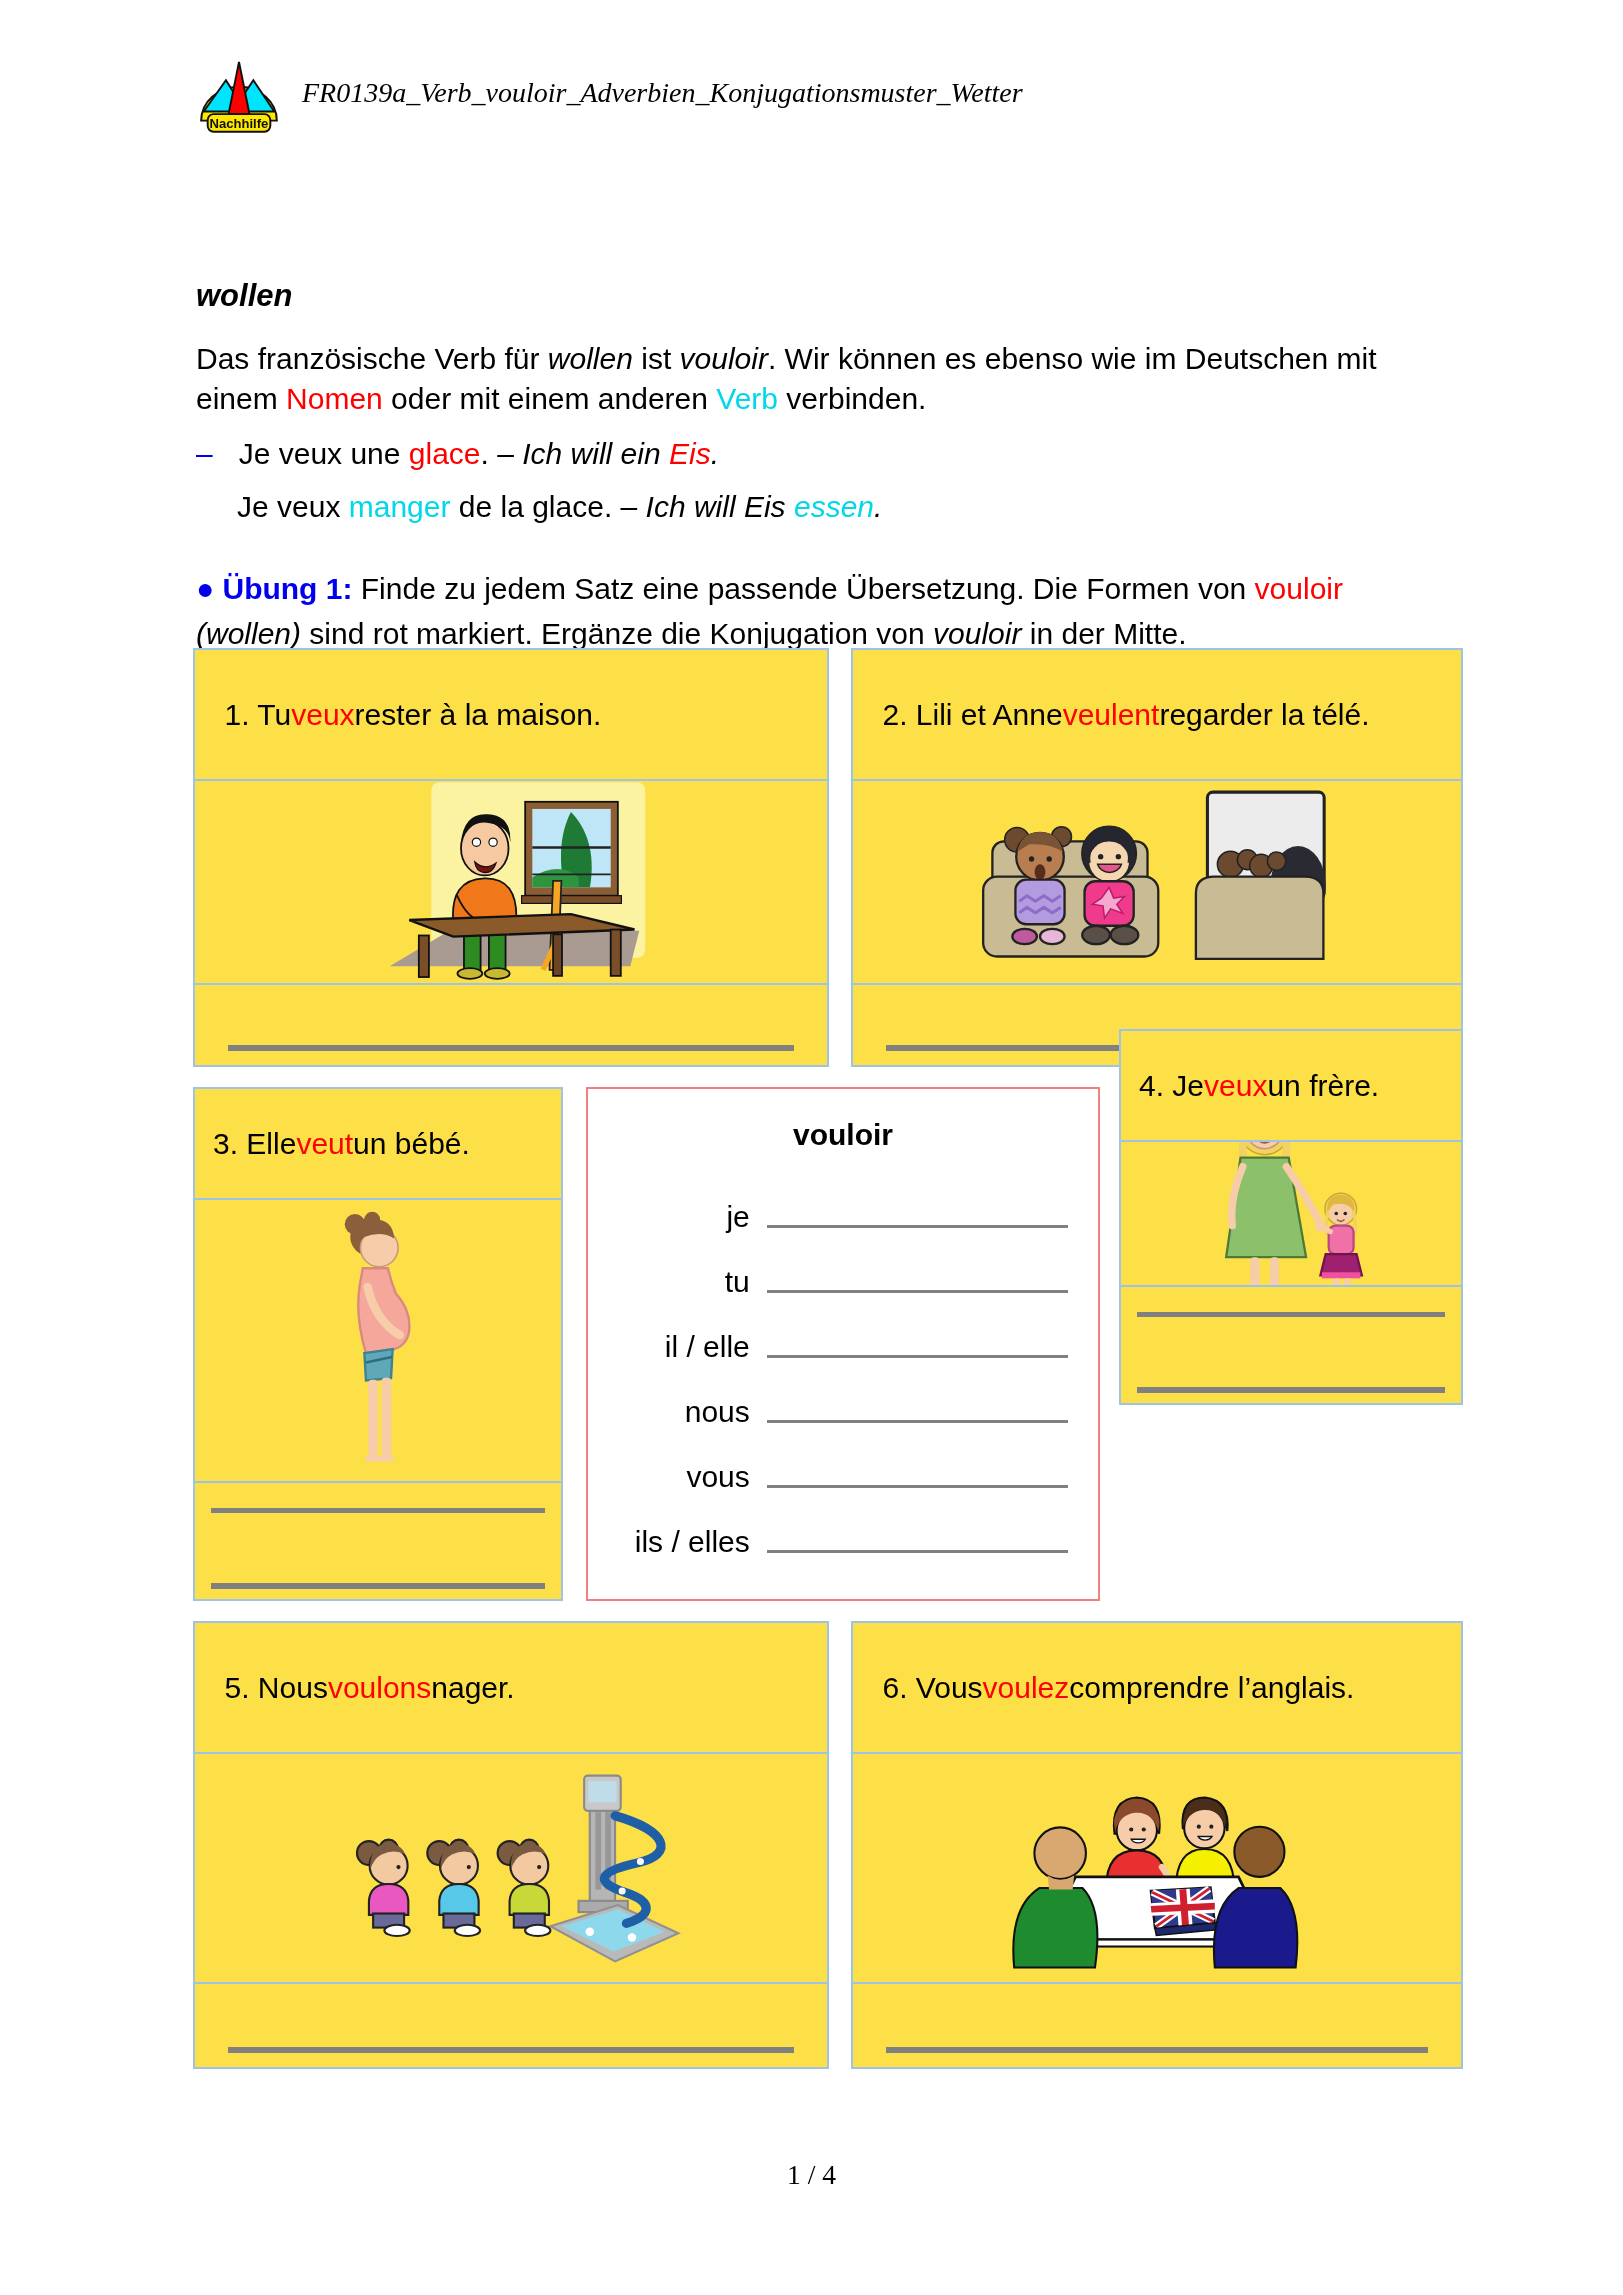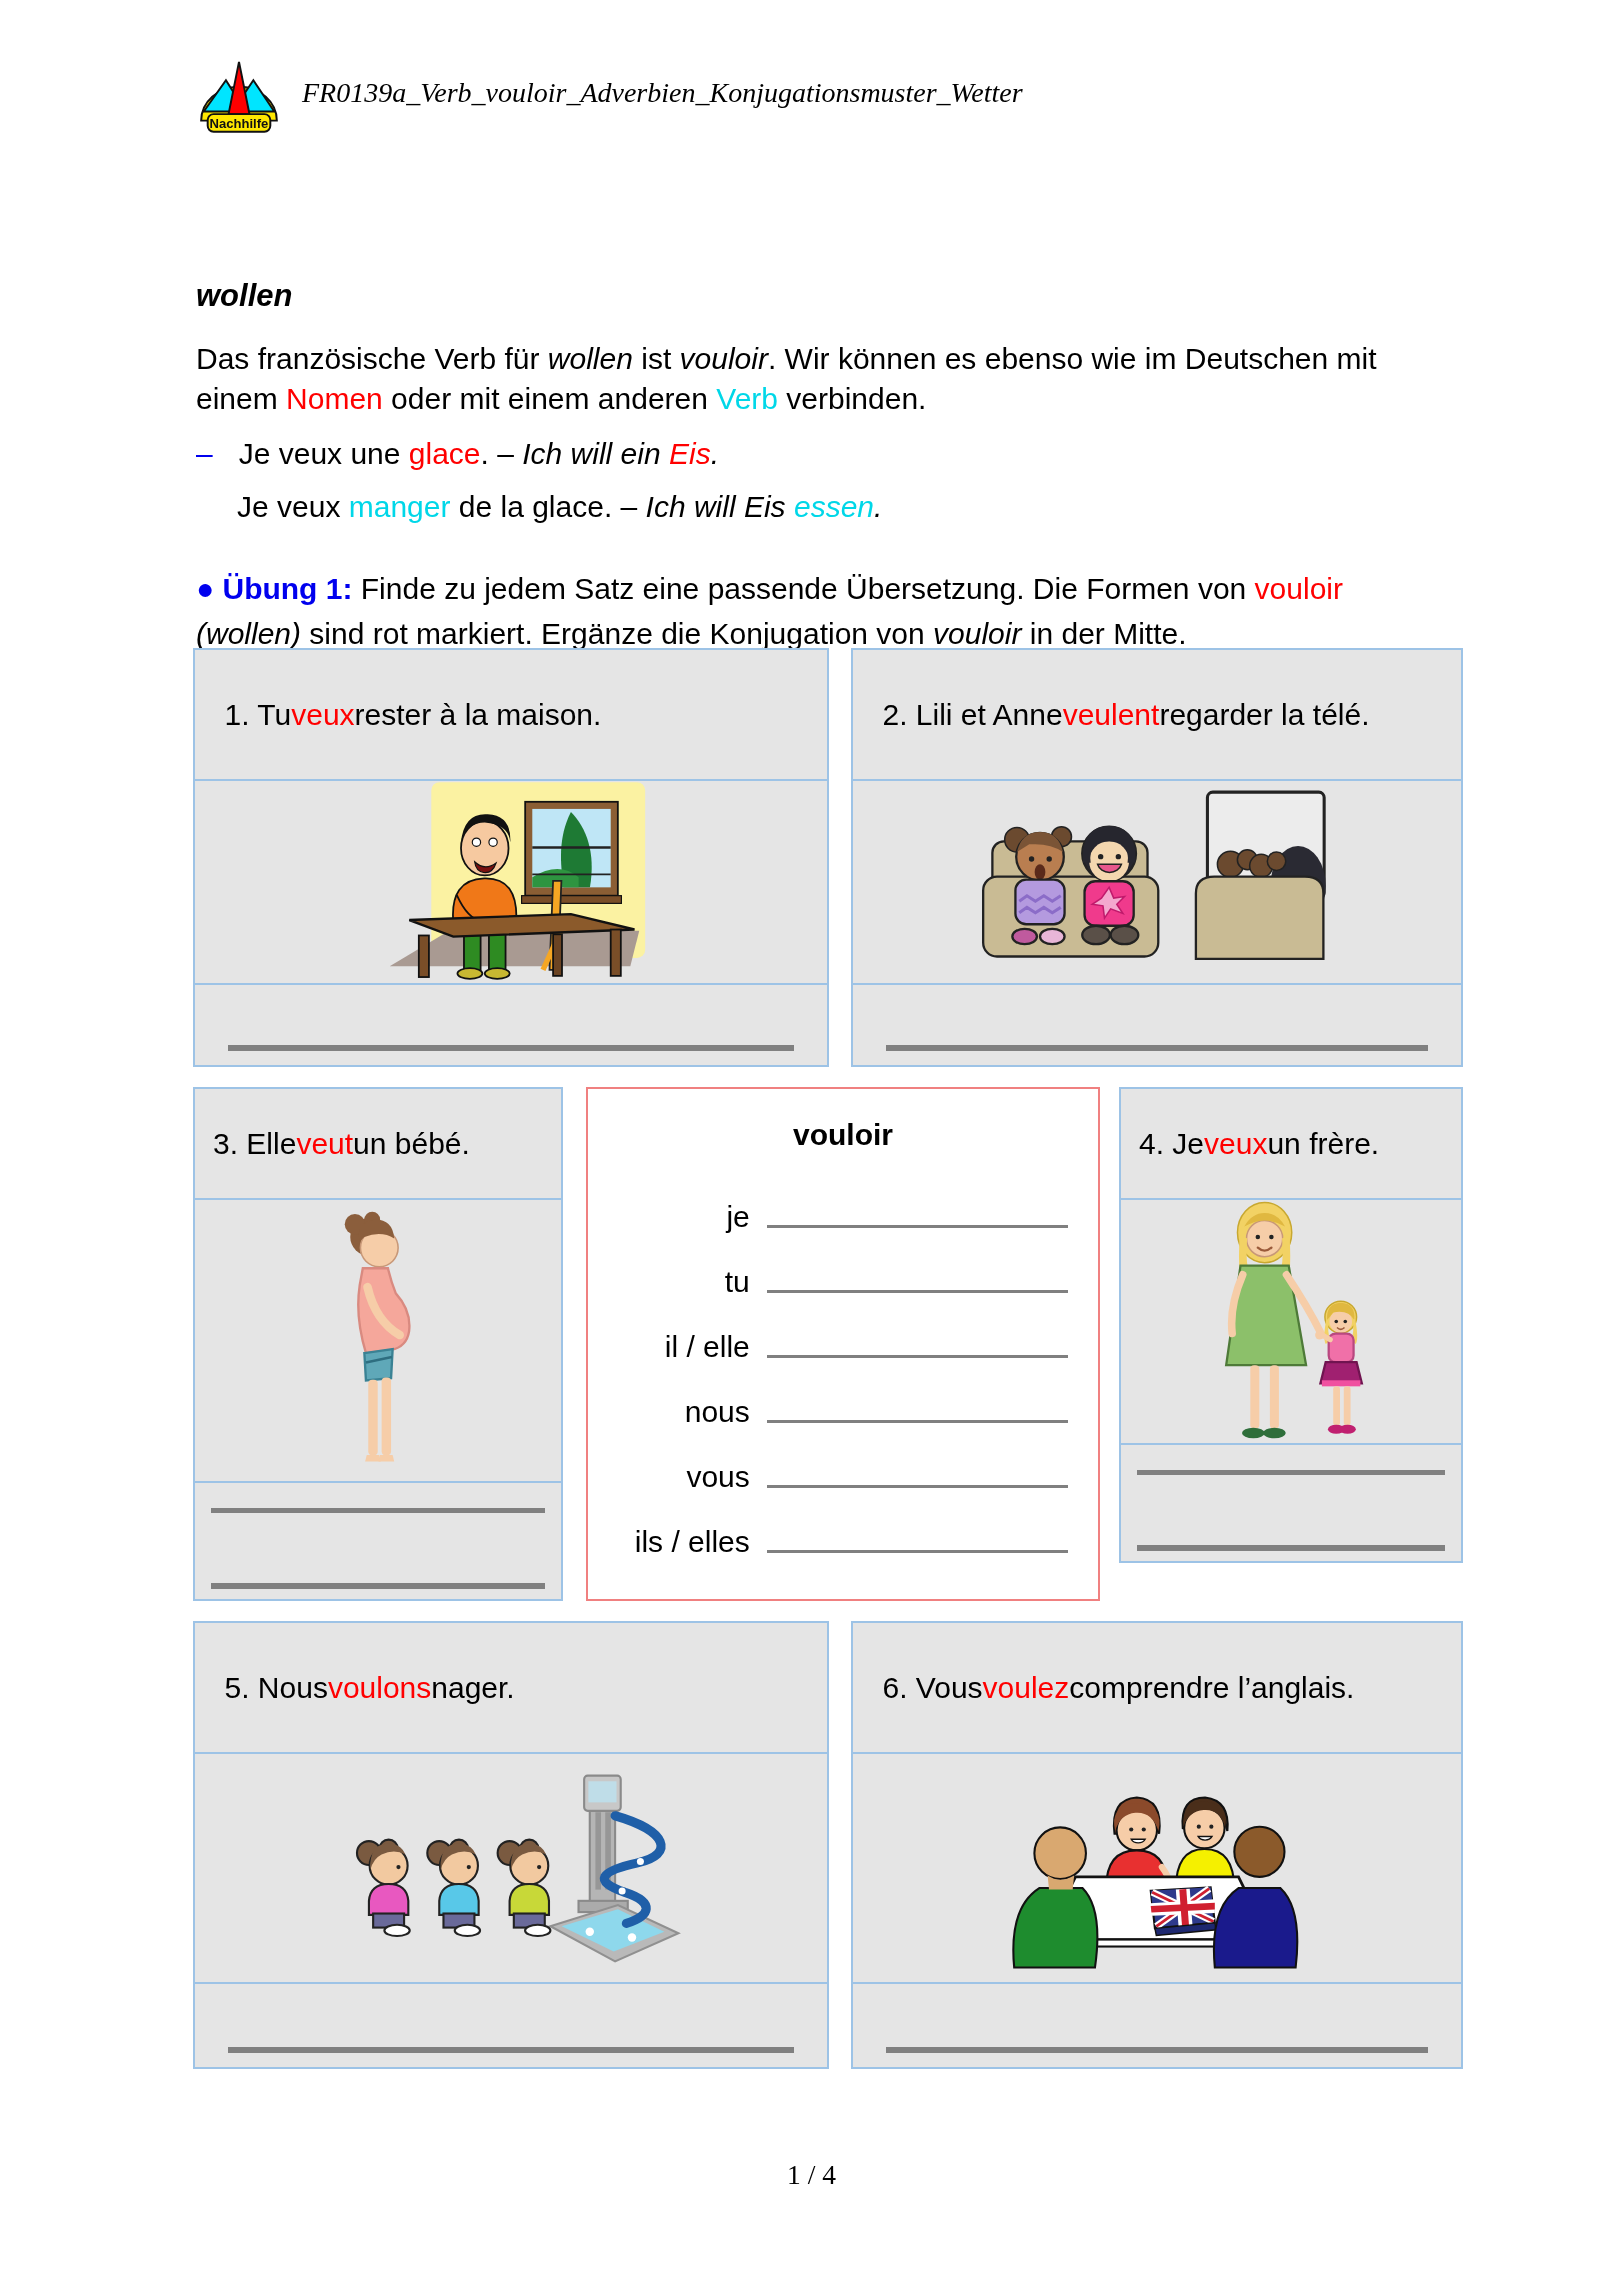--- a/index.html
+++ b/index.html
@@ -12,21 +12,21 @@
         font-family:"Liberation Sans",sans-serif;font-size:30px;color:#000;overflow:hidden}
   .abs{position:absolute}
   .red{color:var(--red)} .cyan{color:var(--cyan)} .blue{color:var(--blue)}
   .it{font-style:italic} .b{font-weight:700}
   .filename{font-family:"Liberation Serif",serif;font-style:italic;font-size:28px}
   .page-title{font-size:38px;font-weight:700}
   .subtitle{font-size:31px;font-weight:700;font-style:italic}
   .intro{width:1253px;line-height:1.32}
   .example{font-size:30px}
   .uebung{width:1253px;line-height:1.5}
-  .ex-box{border:2px solid var(--border-blue);position:absolute;display:flex;flex-direction:column;background:#e5e5e5}
+  .ex-box{border:2px solid var(--border-blue);position:absolute;display:flex;flex-direction:column;background:#fde047}
   .box-header{display:flex;align-items:center;padding-left:29.5px;
               border-bottom:2px solid var(--border-blue);flex:0 0 auto}
   .h200{height:131px}
   .h170{height:111px;padding-left:18px}
   .box-img{flex:1 1 auto;display:flex;align-items:center;justify-content:center;overflow:hidden}
   .box-answer{position:relative;flex:0 0 auto;border-top:2px solid var(--border-blue)}
   .a125{height:82px} .a180{height:118px} .a130{height:85px}
   .ansline{position:absolute;height:5.2px;background:var(--gray)}
   .inset50{left:33px;right:33px;bottom:14.4px}
   .l1{left:16.4px;right:16.4px;bottom:86px}
@@ -211,21 +211,21 @@
         <div class="conj-label">vous</div>
         <div class="conj-blank"></div>
       </div>
       <div class="conj-row">
         <div class="conj-label">ils / elles</div>
         <div class="conj-blank"></div>
       </div>
     </div>
   </div>
 
-  <div class="ex-box" style="left:1119px;top:1087px;width:344px;height:476px">
+  <div class="ex-box" style="left:1119px;top:1029px;width:344px;height:376px">
     <div class="box-header h170">
         <span>4. Je </span>
         <span class="red">veux</span>
         <span> un frère.</span>
       </div>
     <div class="box-img">
       <svg viewBox="0 0 260 340" width="196" height="257">
         <ellipse cx="95" cy="52" rx="36" ry="40" fill="#F2D264" stroke="#C8A830" stroke-width="2"></ellipse>
         <circle cx="95" cy="60" r="24" fill="#F6CDA8" stroke="#C89878" stroke-width="2"></circle>
         <path d="M62,55 Q58,120 70,128 L78,120 Q68,90 72,60 Z" fill="#F2D264"></path>

